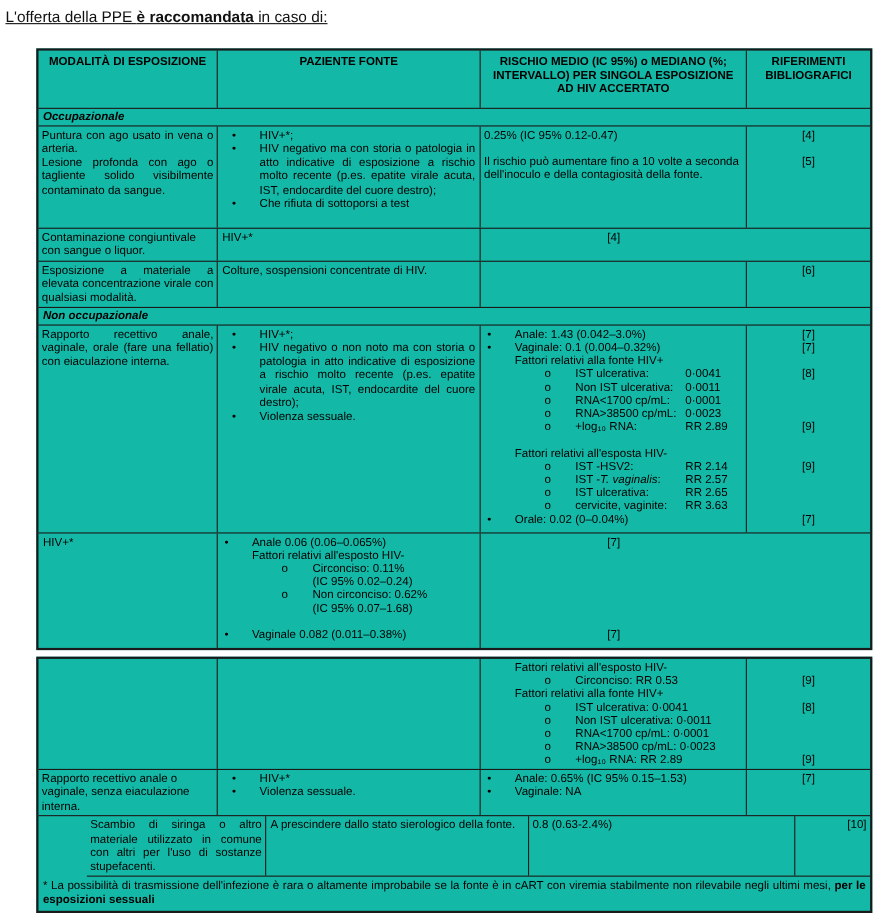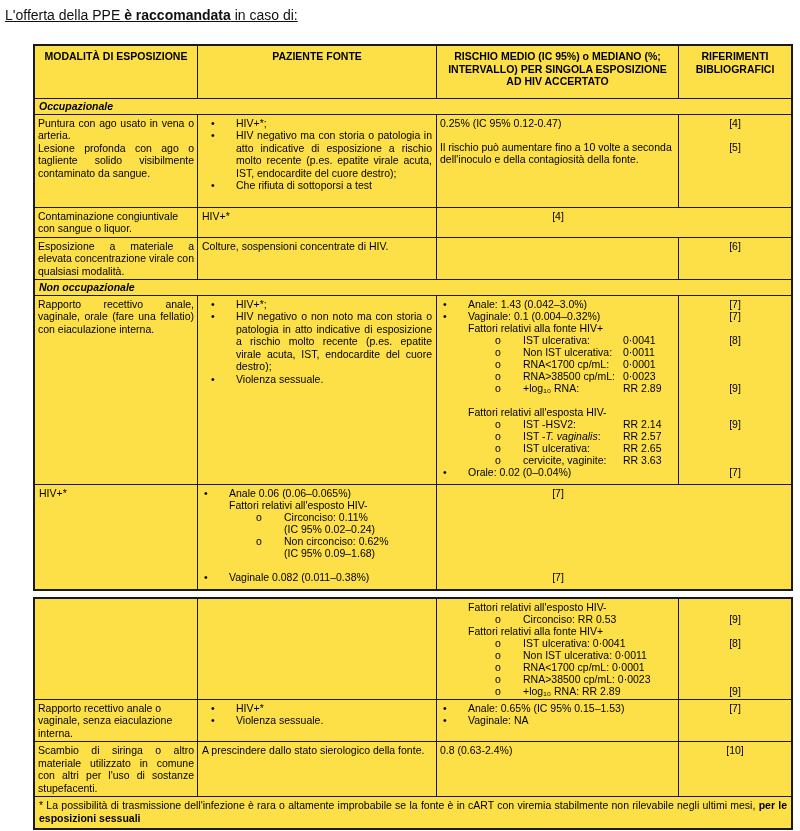--- a/index.html
+++ b/index.html
@@ -13,21 +13,21 @@
     margin:7px 0 12px 5px;
     font-size:14px; font-weight:normal;
     text-decoration:underline;
     color:#111;
   }
   .title .b { font-weight:bold; }
 
   .tbl {
     margin-left:33px; width:760px;
     border:2px solid #1a1a1a;
-    box-sizing:border-box; background:#fde047;
+    box-sizing:border-box; background:#14b8a6;
   }
   #table1 { margin-top:21px; }
   #table2 { margin-top:6px; }
 
   .trow {
     display:grid;
     grid-template-columns:163px 239px 242px 112px;
     border-bottom:1px solid #1a1a1a;
   }
   .tbl > .trow:last-child { border-bottom:none; }
@@ -280,21 +280,21 @@
           <span class="sp83"></span>
           <span class="lnc"><span>(IC 95% 0.02–0.24)</span></span>
         </div>
         <div class="ln">
           <span class="sp55"></span>
           <span class="mko">o</span>
           <span class="lnc"><span>Non circonciso: 0.62%</span></span>
         </div>
         <div class="ln">
           <span class="sp83"></span>
-          <span class="lnc"><span>(IC 95% 0.09–1.68)</span></span>
+          <span class="lnc"><span>(IC 95% 0.07–1.68)</span></span>
         </div>
         <div class="ln">
           <span class="lnc"><span></span></span>
         </div>
         <div class="ln">
           <span class="mkb">•</span>
           <span class="lnc"><span>Vaginale 0.082 (0.011–0.38%)</span></span>
         </div>
       </div>
       <div class="c c4">
@@ -387,21 +387,21 @@
         <div class="ln">
           <span class="mkb">•</span>
           <span class="lnc"><span>Vaginale: NA</span></span>
         </div>
       </div>
       <div class="c c4">
         <div class="rln">[7]</div>
         <div class="rln"></div>
       </div>
     </div>
-    <div class="trow" style="min-height: 52px;">
+    <div class="trow" style="min-height: 52px; margin-left: 44px;">
       <div class="c c1 just">
         <p>Scambio di siringa o altro materiale utilizzato in comune con altri per l'uso di sostanze stupefacenti.</p>
       </div>
       <div class="c c2">
         <p>A prescindere dallo stato sierologico della fonte.</p>
       </div>
       <div class="c c3">
         <div class="ln">
           <span class="lnc"><span>0.8 (0.63-2.4%)</span></span>
         </div>

